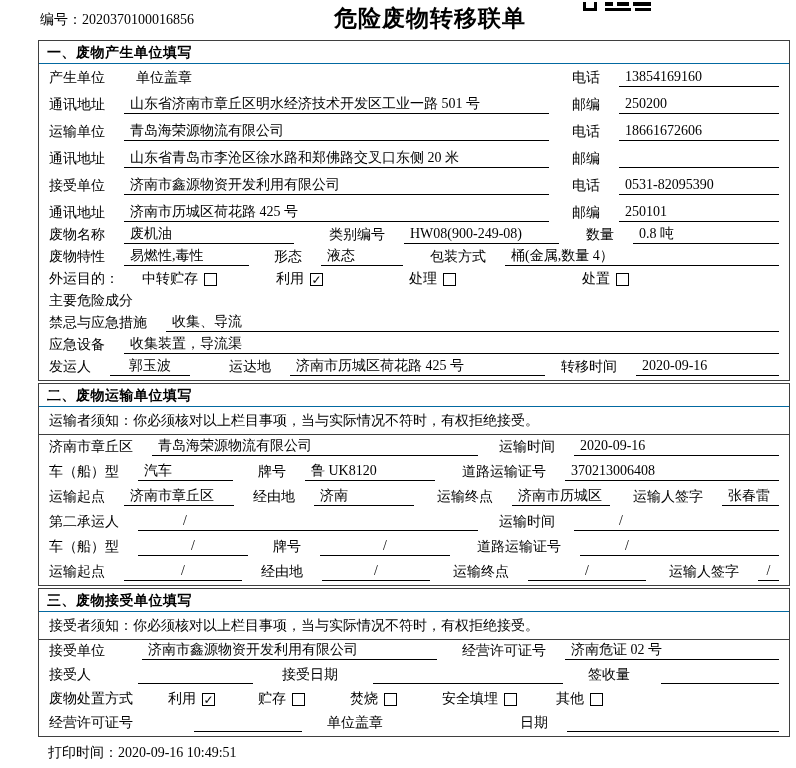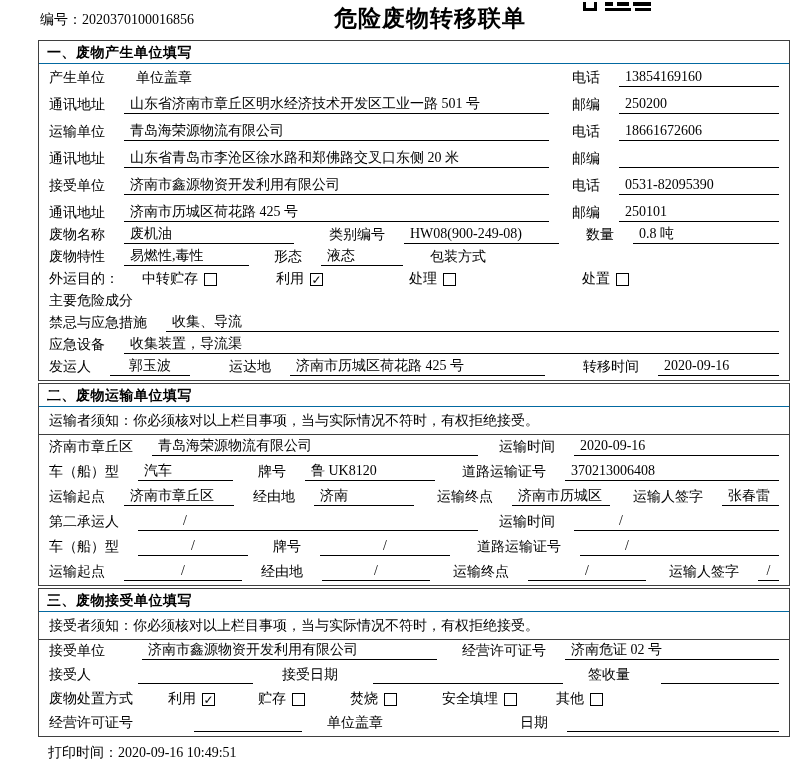--- a/index.html
+++ b/index.html
@@ -110,20 +110,21 @@
       <span class="lbl" style="margin-left:16px">数量</span>
       <span class="u grow">0.8 吨</span>
     </div>
 
     <div class="row r22">
       <span class="lbl">废物特性</span>
       <span class="u" style="width:125px">易燃性,毒性</span>
       <span class="lbl" style="margin-left:14px">形态</span>
       <span class="u" style="width:82px">液态</span>
       <span class="lbl" style="margin-left:16px">包装方式</span>
+      <span class="u grow">桶(金属,数量  4）</span>
     </div>
 
     <div class="row r22">
       <span class="lbl">外运目的：</span>
       <span class="opt" style="margin-left:4px">
         <span>中转贮存</span>
         <span class="cb"></span>
       </span>
       <span class="opt" style="margin-left:48px">
         <span>利用</span>
@@ -151,21 +152,21 @@
     <div class="row r22">
       <span class="lbl">应急设备</span>
       <span class="u grow">收集装置，导流渠</span>
     </div>
 
     <div class="row r22">
       <span class="lbl">发运人</span>
       <span class="u ctr" style="width:80px">郭玉波</span>
       <span class="lbl" style="margin-left:28px">运达地</span>
       <span class="u" style="width:255px">济南市历城区荷花路 425 号</span>
-      <span class="lbl" style="margin-left:27px">转移时间</span>
+      <span class="lbl" style="margin-left:5px">转移时间</span>
       <span class="u grow">2020-09-16</span>
     </div>
   </div>
 
   <div class="sec">
     <div class="sec-h">二、废物运输单位填写</div>
     <div class="notice">运输者须知：你必须核对以上栏目事项，当与实际情况不符时，有权拒绝接受。</div>
 
     <div class="row r25">
       <span class="lbl">济南市章丘区</span>

